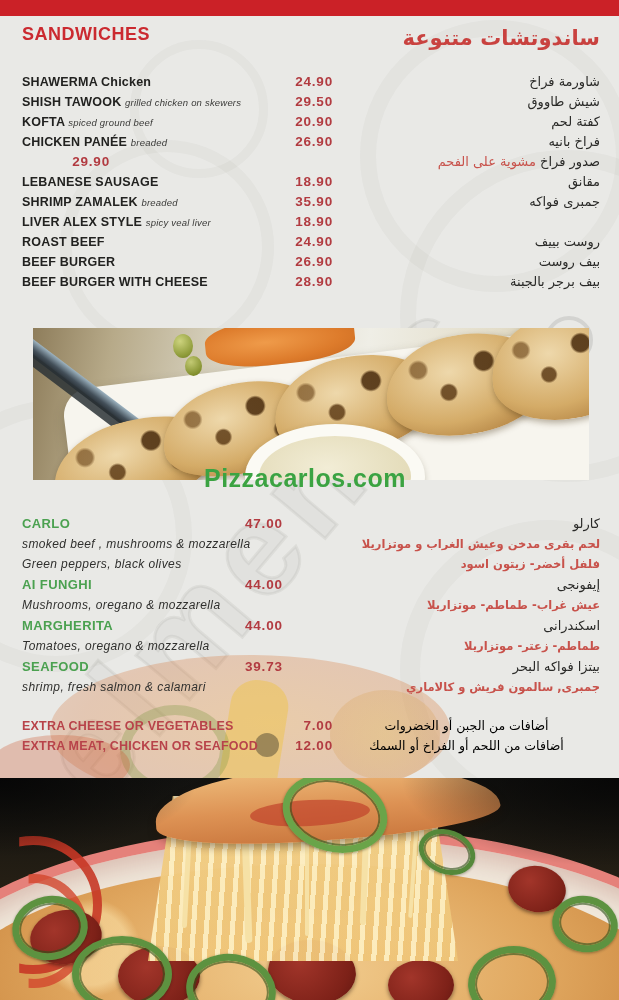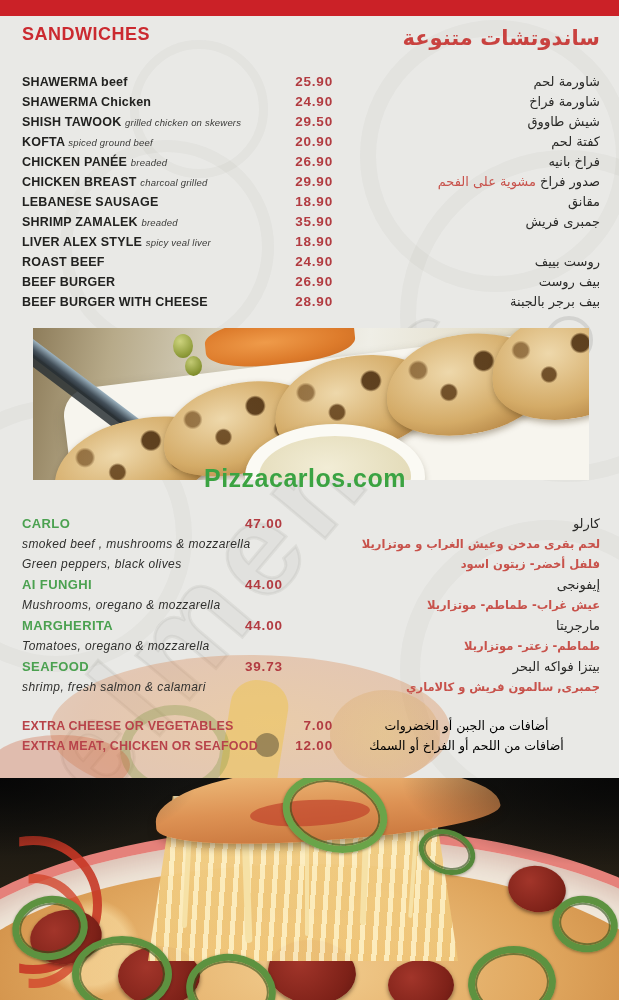--- a/index.html
+++ b/index.html
@@ -185,58 +185,52 @@
   <div class="wm">elmenus</div>
   <div class="regmark">R</div>
 
   <div class="topbar"></div>
 
   <div class="hdr-en">SANDWICHES</div>
   <div class="hdr-ar">ساندوتشات متنوعة</div>
 
   <div class="rows">
     <div class="s-row">
-      <div class="s-name"><span>SHAWERMA beef</span> <span class="s-desc"></span></div>
-      <div class="s-price">25.90</div>
-      <div class="s-ar"><span>شاورمة لحم</span><span class="ar-red"></span></div>
-    </div>
-    <div class="s-row">
       <div class="s-name"><span>SHAWERMA Chicken</span> <span class="s-desc"></span></div>
       <div class="s-price">24.90</div>
       <div class="s-ar"><span>شاورمة فراخ</span><span class="ar-red"></span></div>
     </div>
     <div class="s-row">
       <div class="s-name"><span>SHISH TAWOOK</span> <span class="s-desc">grilled chicken on skewers</span></div>
       <div class="s-price">29.50</div>
       <div class="s-ar"><span>شيش طاووق</span><span class="ar-red"></span></div>
     </div>
     <div class="s-row">
       <div class="s-name"><span>KOFTA</span> <span class="s-desc">spiced ground beef</span></div>
       <div class="s-price">20.90</div>
       <div class="s-ar"><span>كفتة لحم</span><span class="ar-red"></span></div>
     </div>
     <div class="s-row">
       <div class="s-name"><span>CHICKEN PANÉE</span> <span class="s-desc">breaded</span></div>
       <div class="s-price">26.90</div>
       <div class="s-ar"><span>فراخ بانيه</span><span class="ar-red"></span></div>
     </div>
     <div class="s-row">
-      <div class="s-name"><span>CHICKEN BREAST</span> <span class="s-desc">charcoal grilled</span></div>
       <div class="s-price">29.90</div>
       <div class="s-ar"><span>صدور فراخ </span><span class="ar-red">مشوية على الفحم</span></div>
     </div>
     <div class="s-row">
       <div class="s-name"><span>LEBANESE SAUSAGE</span> <span class="s-desc"></span></div>
       <div class="s-price">18.90</div>
       <div class="s-ar"><span>مقانق</span><span class="ar-red"></span></div>
     </div>
     <div class="s-row">
       <div class="s-name"><span>SHRIMP ZAMALEK</span> <span class="s-desc">breaded</span></div>
       <div class="s-price">35.90</div>
-      <div class="s-ar"><span>جمبرى فريش</span><span class="ar-red"></span></div>
+      <div class="s-ar"><span>جمبرى فواكه</span><span class="ar-red"></span></div>
     </div>
     <div class="s-row">
       <div class="s-name"><span>LIVER ALEX STYLE</span> <span class="s-desc">spicy veal liver</span></div>
       <div class="s-price">18.90</div>
     </div>
     <div class="s-row">
       <div class="s-name"><span>ROAST BEEF</span> <span class="s-desc"></span></div>
       <div class="s-price">24.90</div>
       <div class="s-ar"><span>روست بييف</span><span class="ar-red"></span></div>
     </div>
@@ -300,21 +294,21 @@
       <div class="pz-price">44.00</div>
       <div class="pz-ar">إيفونجى</div>
     </div>
     <div class="pz-row pz-descrow">
       <div class="pz-desc-en">Mushrooms, oregano &amp; mozzarella</div>
       <div class="pz-desc-ar">عيش غراب- طماطم- موتزاريلا</div>
     </div>
     <div class="pz-row pz-item">
       <div class="pz-name">MARGHERITA</div>
       <div class="pz-price">44.00</div>
-      <div class="pz-ar">مارجريتا</div>
+      <div class="pz-ar">اسكندرانى</div>
     </div>
     <div class="pz-row pz-descrow">
       <div class="pz-desc-en">Tomatoes, oregano &amp; mozzarella</div>
       <div class="pz-desc-ar">طماطم- زعتر- موتزاريلا</div>
     </div>
     <div class="pz-row pz-item">
       <div class="pz-name">SEAFOOD</div>
       <div class="pz-price">39.73</div>
       <div class="pz-ar">بيتزا فواكه البحر</div>
     </div>

